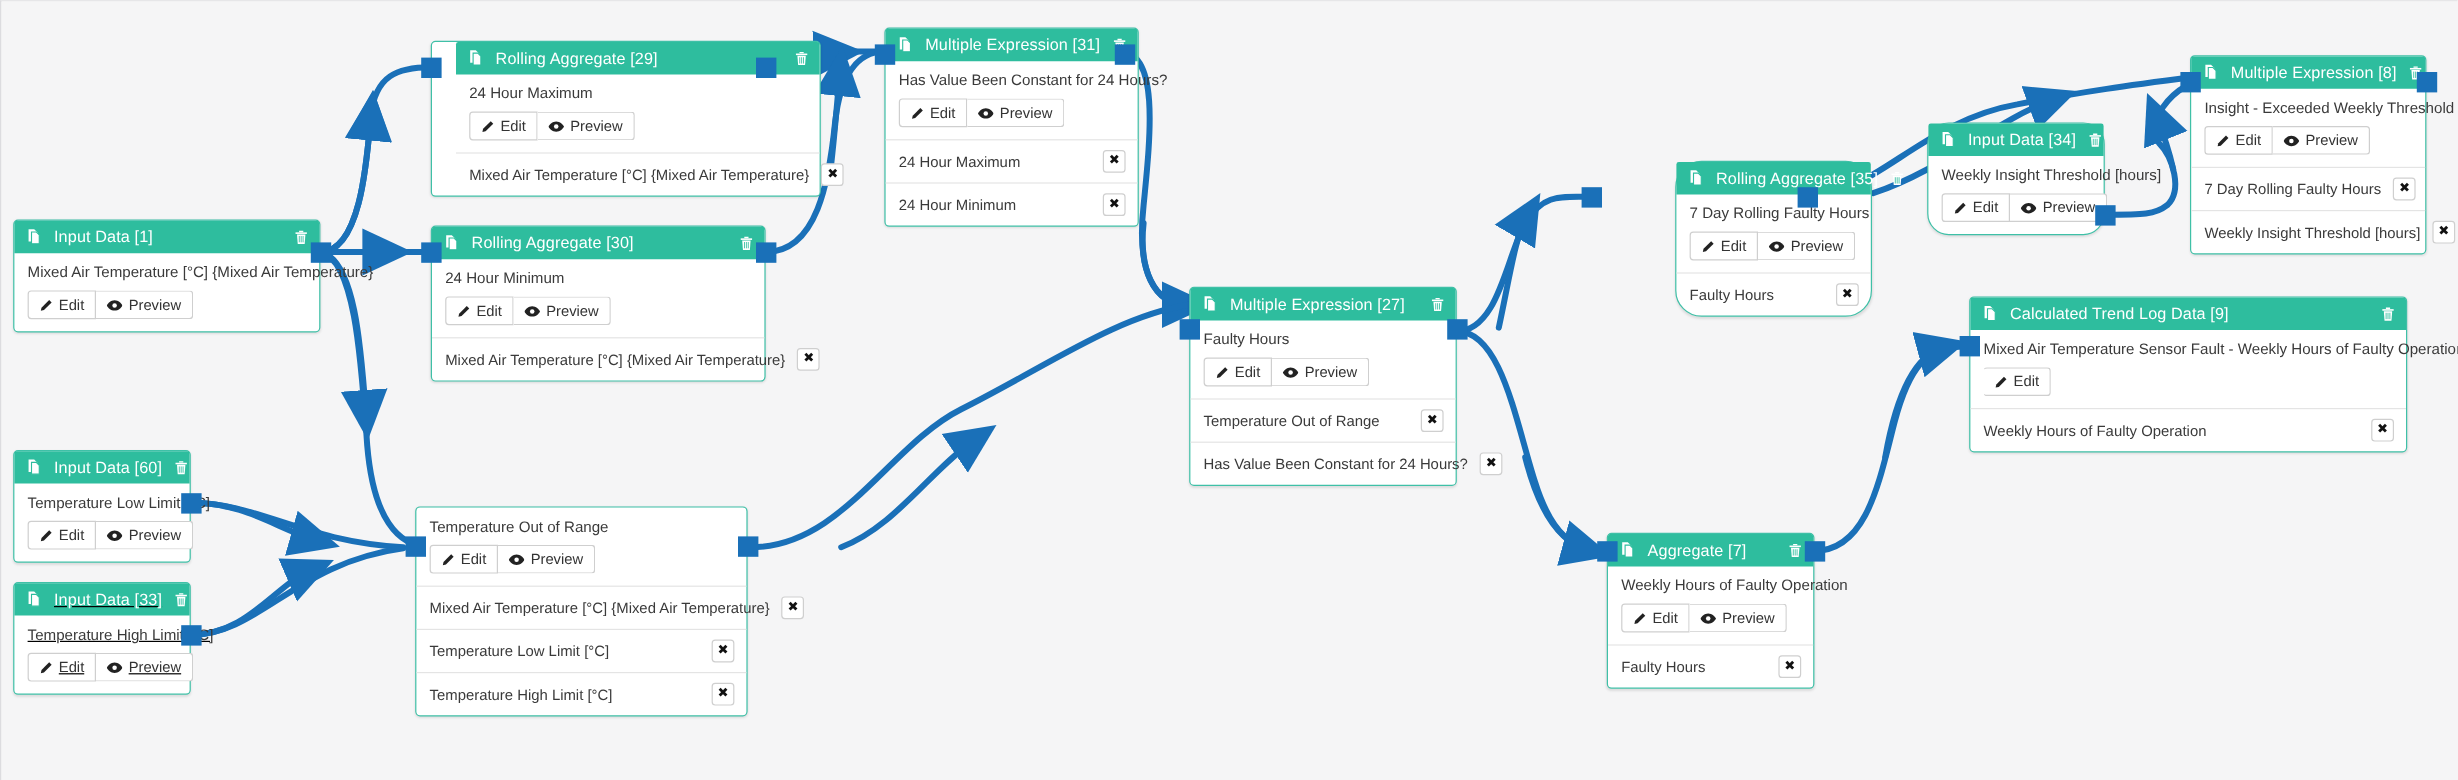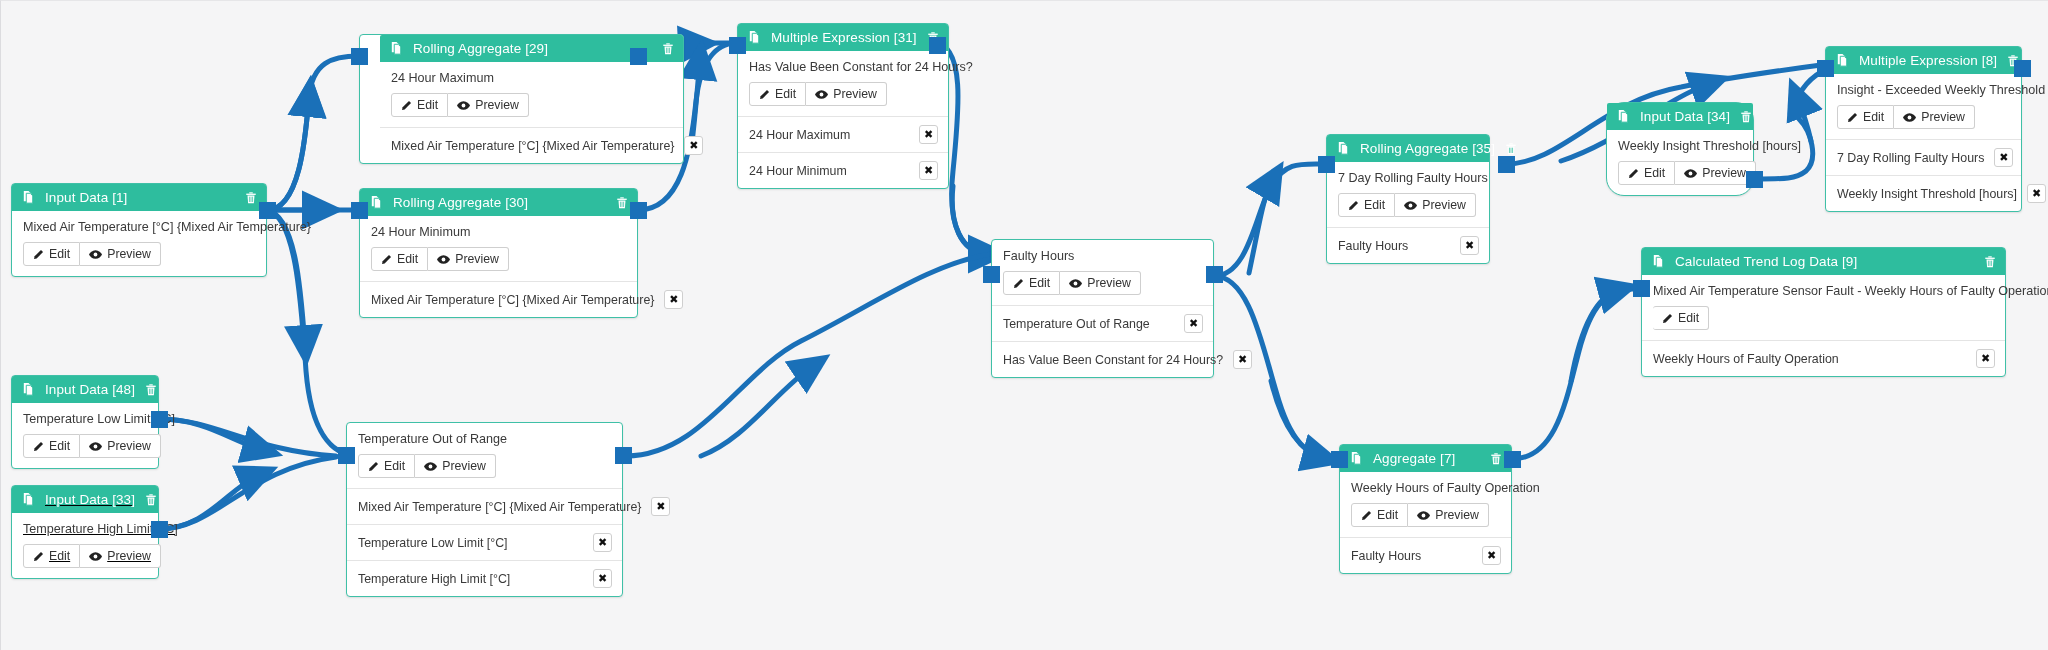--- a/index.html
+++ b/index.html
@@ -326,21 +326,21 @@
   <div class="port" style="left:928px;top:36px;"></div>
 
   <div class="node" style="left:10px;top:374px;width:148px;">
     <div class="node-header">
       <span class="hdr-icon">
         <svg width="15" height="15" viewBox="0 0 16 16">
             <path d="M3 1h5l3 3v8H3z" fill="#fff"></path>
             <path d="M5.6 3.5h4.2l2.7 2.7V14H5.6z" fill="#fff" stroke="#2ebd9e" stroke-width="1"></path>
           </svg>
       </span>
-      <span class="title">Input Data [48]</span>
+      <span class="title">Input Data [60]</span>
       <span class="trash-icon">
         <svg width="14" height="14" viewBox="0 0 16 16">
             <path d="M6 1.5h4v1.3H6z" fill="#fff"></path>
             <rect x="2.6" y="3" width="10.8" height="1.5" fill="#fff"></rect>
             <path d="M4 5h8l-.7 9H4.7z" fill="#fff"></path>
             <g stroke="#2ebd9e" stroke-width=".8">
               <path d="M6.2 6.5v6M8 6.5v6M9.8 6.5v6"></path>
             </g>
           </svg>
       </span>
@@ -436,20 +436,39 @@
     </div>
     <div class="port-row">
       <span class="ptext">Temperature High Limit [°C]</span>
       <button class="xbtn">✖</button>
     </div>
   </div>
   <div class="port" style="left:337px;top:446px;"></div>
   <div class="port" style="left:614px;top:446px;"></div>
 
   <div class="node" style="left:990px;top:238px;width:223px;">
+    <div class="node-header">
+      <span class="hdr-icon">
+        <svg width="15" height="15" viewBox="0 0 16 16">
+            <path d="M3 1h5l3 3v8H3z" fill="#fff"></path>
+            <path d="M5.6 3.5h4.2l2.7 2.7V14H5.6z" fill="#fff" stroke="#2ebd9e" stroke-width="1"></path>
+          </svg>
+      </span>
+      <span class="title">Multiple Expression [27]</span>
+      <span class="trash-icon">
+        <svg width="14" height="14" viewBox="0 0 16 16">
+            <path d="M6 1.5h4v1.3H6z" fill="#fff"></path>
+            <rect x="2.6" y="3" width="10.8" height="1.5" fill="#fff"></rect>
+            <path d="M4 5h8l-.7 9H4.7z" fill="#fff"></path>
+            <g stroke="#2ebd9e" stroke-width=".8">
+              <path d="M6.2 6.5v6M8 6.5v6M9.8 6.5v6"></path>
+            </g>
+          </svg>
+      </span>
+    </div>
     <div class="node-body">
       <div class="node-label">Faulty Hours</div>
       <div class="btn-row">
         <button class="btn">
           <svg width="11" height="11" viewBox="0 0 16 16">
               <path d="M11.6 1.4l3 3L5.3 13.7 1.5 14.5l.8-3.8z" fill="#222"></path>
             </svg>
           <span>Edit</span>
         </button>
         <button class="btn">
@@ -466,21 +485,21 @@
       <button class="xbtn">✖</button>
     </div>
     <div class="port-row">
       <span class="ptext">Has Value Been Constant for 24 Hours?</span>
       <button class="xbtn">✖</button>
     </div>
   </div>
   <div class="port" style="left:982px;top:265px;"></div>
   <div class="port" style="left:1205px;top:265px;"></div>
 
-  <div class="node" style="left:1325px;top:133px;width:164px;">
+  <div class="node" style="left:1395px;top:133px;width:164px;border-radius:22px;">
     <div class="node-header">
       <span class="hdr-icon">
         <svg width="15" height="15" viewBox="0 0 16 16">
             <path d="M3 1h5l3 3v8H3z" fill="#fff"></path>
             <path d="M5.6 3.5h4.2l2.7 2.7V14H5.6z" fill="#fff" stroke="#2ebd9e" stroke-width="1"></path>
           </svg>
       </span>
       <span class="title">Rolling Aggregate [35]</span>
       <span class="trash-icon">
         <svg width="14" height="14" viewBox="0 0 16 16">

